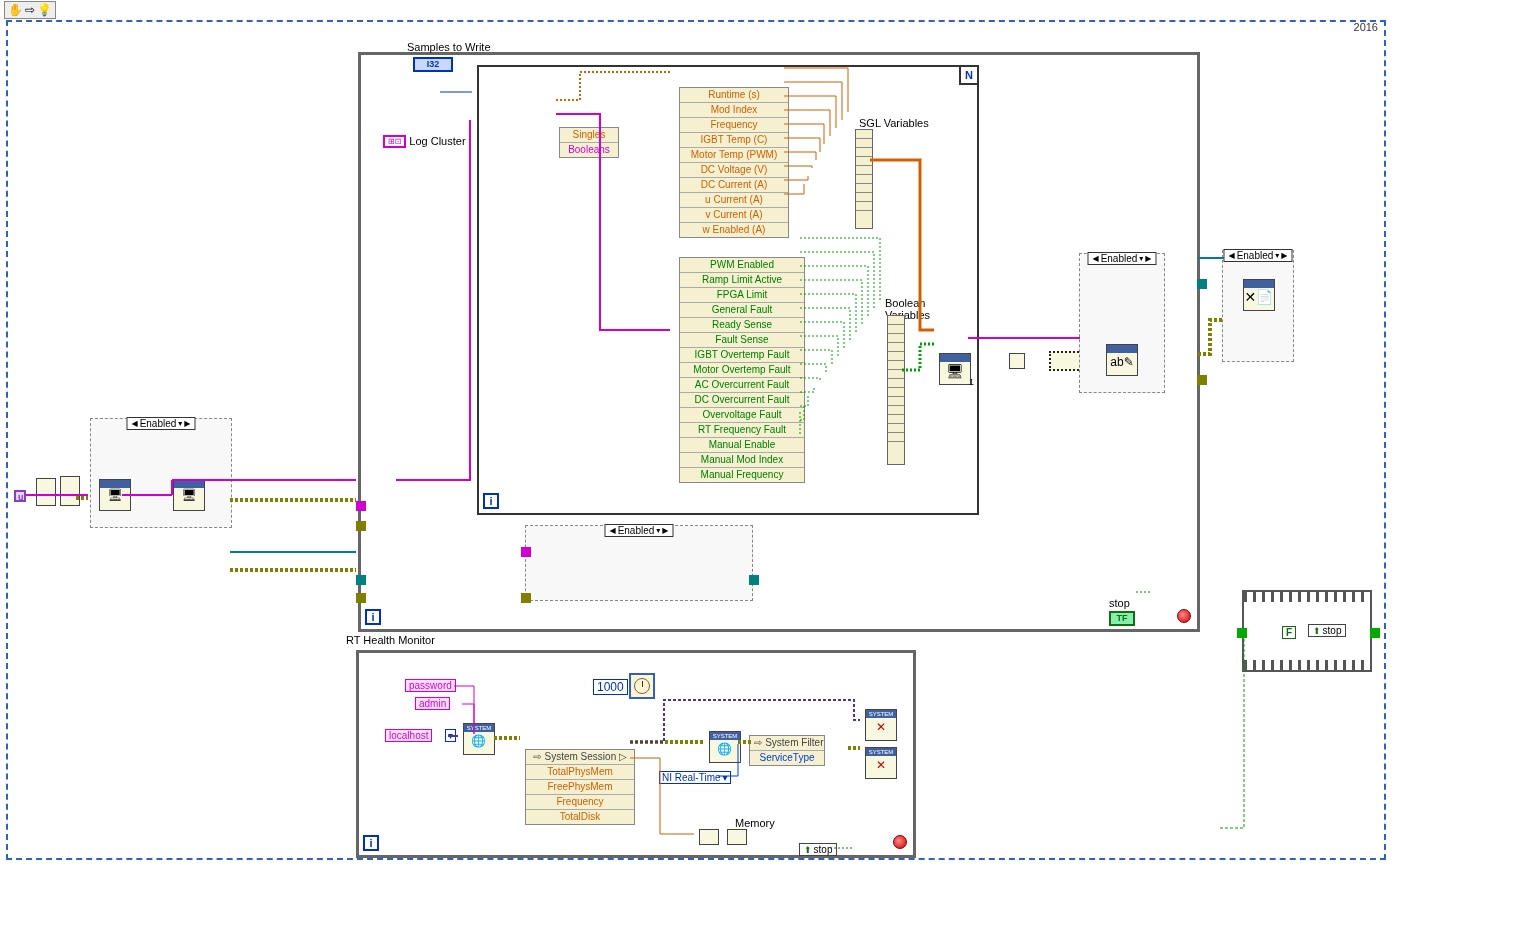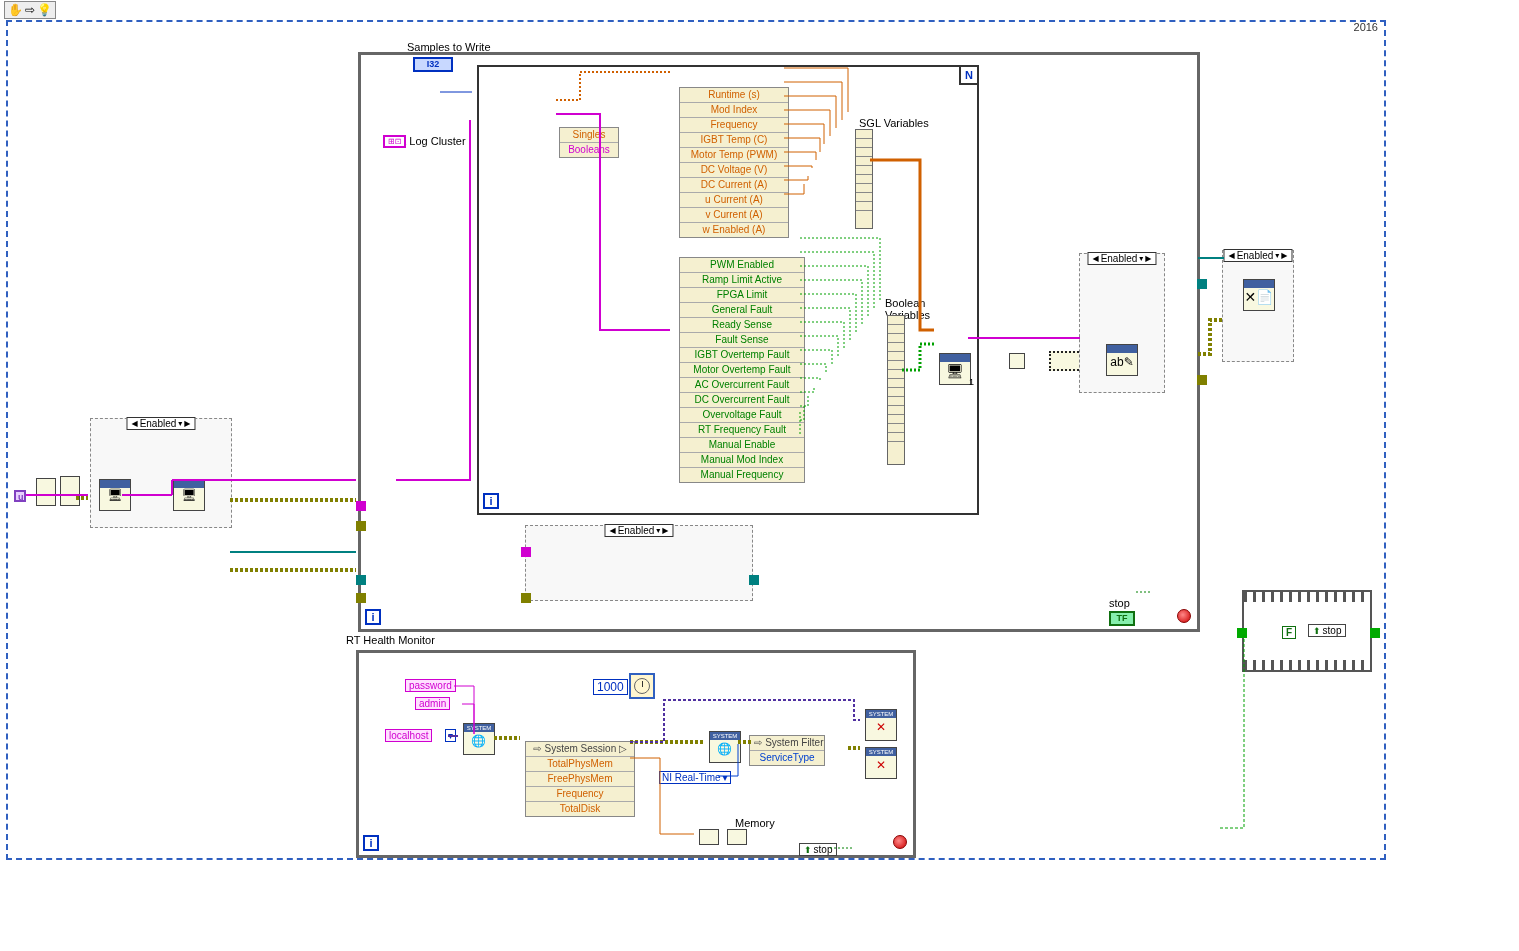--- a/index.html
+++ b/index.html
@@ -453,21 +453,21 @@
     <div class="string-const" style="top:76px;left:26px;">localhost</div>
     <div class="ring-const" style="top:76px;left:86px;">
         <span>▾</span>
       </div>
 
     <div class="subvi" style="top:70px;left:104px;">
       <div class="hdr">SYSTEM</div>
       <div style="font-size:12px;line-height:18px;">🌐</div>
     </div>
 
-    <div class="unbundle" style="top:88px;left:166px;width:110px;">
+    <div class="unbundle" style="top:96px;left:166px;width:110px;">
       <div class="row" style="color:#444;">⇨ <span>System Session</span> ▷</div>
       <div class="row orange-text">TotalPhysMem</div>
       <div class="row orange-text">FreePhysMem</div>
       <div class="row orange-text">Frequency</div>
       <div class="row orange-text">TotalDisk</div>
     </div>
 
     <div class="konstnum" style="top:26px;left:234px;">1000</div>
     <div class="wait-ms" style="top:20px;left:270px;">
         <div class="clock"></div>

